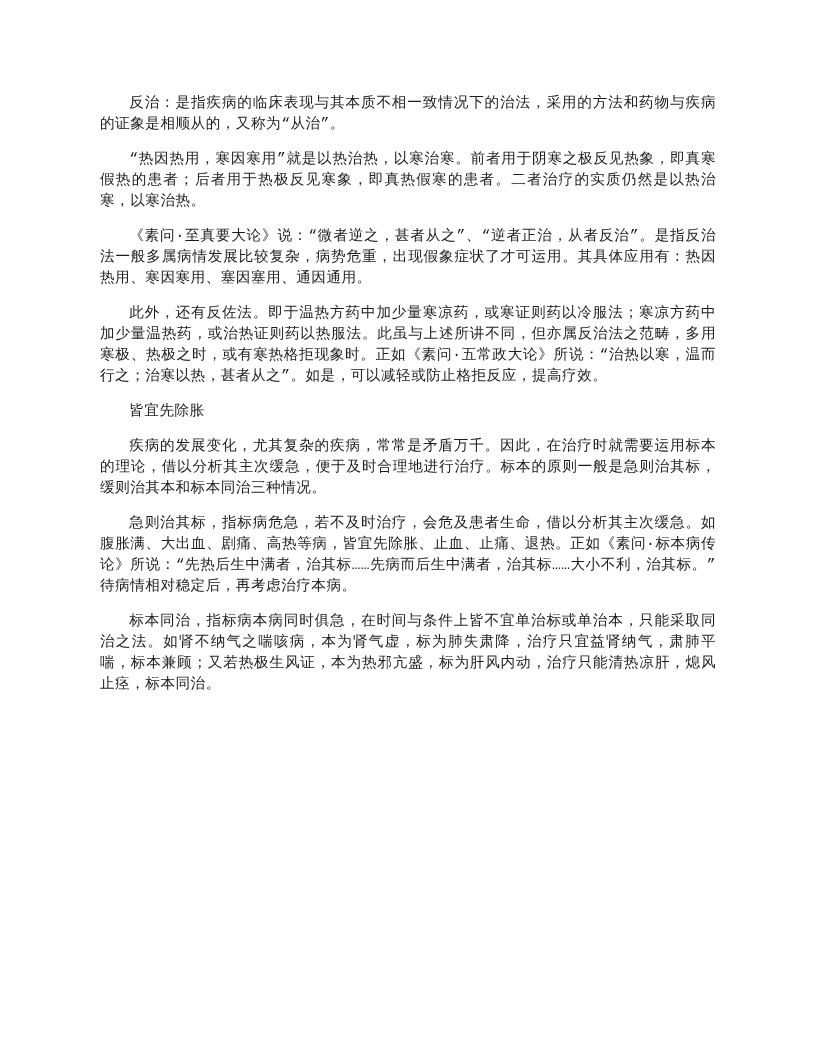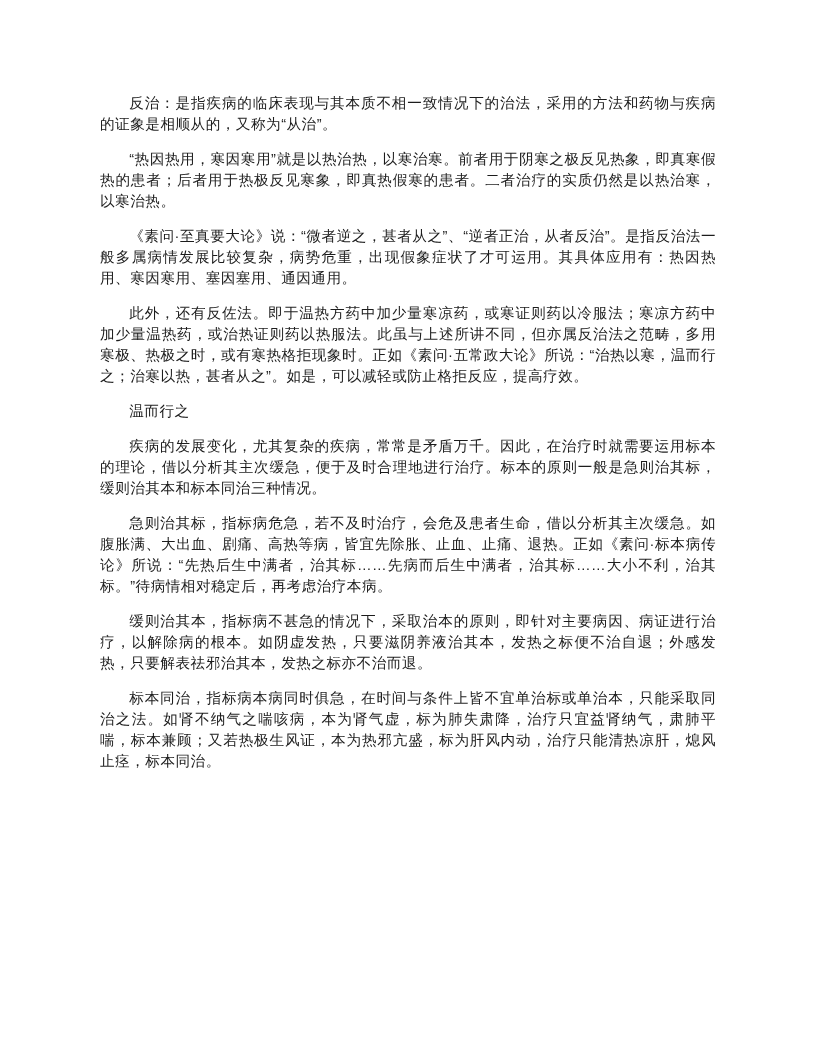--- a/index.html
+++ b/index.html
@@ -9,21 +9,21 @@
   }
   .page {
     position: relative;
     width: 816px;
     height: 1056px;
     margin: 0 auto;
     background: #ffffff;
     overflow: hidden;
     box-sizing: border-box;
     padding: 93px 100px 40px 100px;
-    font-family: Liberation Sans, sans-serif;
+    font-family: Liberation Mono, monospace;
     color: #1c1c1c;
     border-radius: 25px;
   }
   .doc-body p {
     margin: 0 0 14px 0;
     font-size: 14.6px;
     line-height: 21px;
     text-align: justify;
     text-justify: inter-ideograph;
     text-indent: 2em;
@@ -36,19 +36,18 @@
 </style>
 </head>
 <body>
 
 <div class="page">
   <div class="doc-body">
     <p>反治：是指疾病的临床表现与其本质不相一致情况下的治法，采用的方法和药物与疾病的证象是相顺从的，又称为“从治”。</p>
     <p>“热因热用，寒因寒用”就是以热治热，以寒治寒。前者用于阴寒之极反见热象，即真寒假热的患者；后者用于热极反见寒象，即真热假寒的患者。二者治疗的实质仍然是以热治寒，以寒治热。</p>
     <p>《素问·至真要大论》说：“微者逆之，甚者从之”、“逆者正治，从者反治”。是指反治法一般多属病情发展比较复杂，病势危重，出现假象症状了才可运用。其具体应用有：热因热用、寒因寒用、塞因塞用、通因通用。</p>
     <p>此外，还有反佐法。即于温热方药中加少量寒凉药，或寒证则药以冷服法；寒凉方药中加少量温热药，或治热证则药以热服法。此虽与上述所讲不同，但亦属反治法之范畴，多用寒极、热极之时，或有寒热格拒现象时。正如《素问·五常政大论》所说：“治热以寒，温而行之；治寒以热，甚者从之”。如是，可以减轻或防止格拒反应，提高疗效。</p>
-    <p class="section-heading">温而行之</p>
+    <p class="section-heading">皆宜先除胀</p>
     <p>疾病的发展变化，尤其复杂的疾病，常常是矛盾万千。因此，在治疗时就需要运用标本的理论，借以分析其主次缓急，便于及时合理地进行治疗。标本的原则一般是急则治其标，缓则治其本和标本同治三种情况。</p>
     <p>急则治其标，指标病危急，若不及时治疗，会危及患者生命，借以分析其主次缓急。如腹胀满、大出血、剧痛、高热等病，皆宜先除胀、止血、止痛、退热。正如《素问·标本病传论》所说：“先热后生中满者，治其标……先病而后生中满者，治其标……大小不利，治其标。”待病情相对稳定后，再考虑治疗本病。</p>
-    <p>缓则治其本，指标病不甚急的情况下，采取治本的原则，即针对主要病因、病证进行治疗，以解除病的根本。如阴虚发热，只要滋阴养液治其本，发热之标便不治自退；外感发热，只要解表祛邪治其本，发热之标亦不治而退。</p>
     <p>标本同治，指标病本病同时俱急，在时间与条件上皆不宜单治标或单治本，只能采取同治之法。如肾不纳气之喘咳病，本为肾气虚，标为肺失肃降，治疗只宜益肾纳气，肃肺平喘，标本兼顾；又若热极生风证，本为热邪亢盛，标为肝风内动，治疗只能清热凉肝，熄风止痉，标本同治。</p>
   </div>
 </div>
 
 </body></html>

